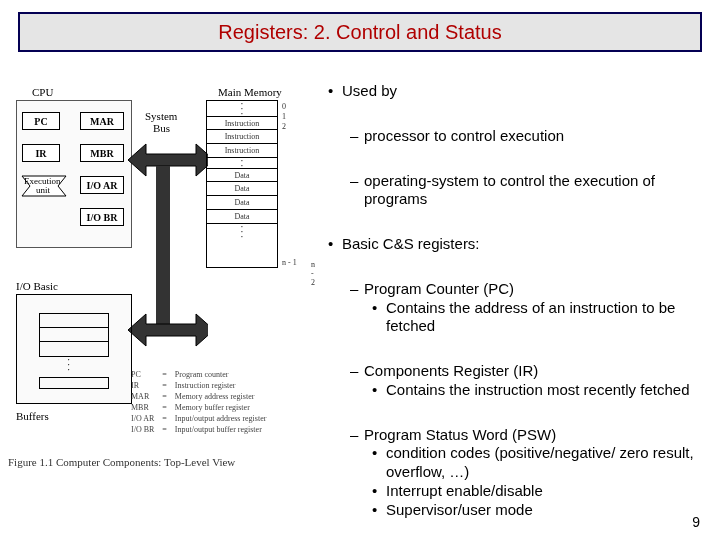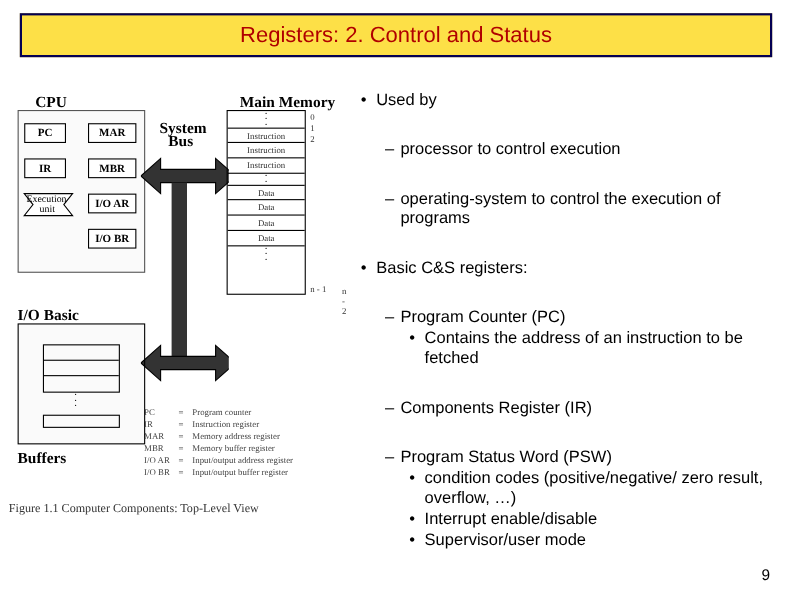--- a/index.html
+++ b/index.html
@@ -1,20 +1,20 @@
 <!DOCTYPE html>
 <html><head>
 <meta charset="utf-8">
 <style>
   * { margin: 0; padding: 0; box-sizing: border-box; }
   body { width: 720px; height: 540px; background: #fff; font-family: "Comic Sans MS", "Trebuchet MS", sans-serif; position: relative; overflow: hidden; }
-  .titlebar { position: absolute; left: 18px; top: 12px; width: 684px; height: 40px; background: #fde047; border: 2px solid #040053; display: flex; align-items: center; justify-content: center; }
+  .titlebar { position: absolute; left: 18px; top: 12px; width: 684px; height: 40px; background: #e5e5e5; border: 2px solid #040053; display: flex; align-items: center; justify-content: center; }
   .titlebar-text { font-size: 20px; color: #b00000; }
   .figure { position: absolute; left: 8px; top: 88px; width: 310px; height: 440px; }
-  .fig-label { font-family: "Times New Roman", serif; font-weight: bold; font-size: 14px; position: absolute; }
+  .fig-label { font-family: "Times New Roman", serif; font-weight: normal; font-size: 11px; position: absolute; }
   .fig-label.small { font-size: 9px; font-weight: normal; }
   .fig-box { position: absolute; border: 1px solid #000; background: #fff; display: flex; align-items: center; justify-content: center; font-family: "Times New Roman", serif; font-weight: bold; font-size: 10px; }
   .fig-outline { position: absolute; border: 1px solid #000; }
   .mem-row { border-bottom: 1px solid #000; height: 14px; display: flex; align-items: center; justify-content: center; font-family: "Times New Roman", serif; font-size: 8px; color: #333; }
   .mem-idx { font-family: "Times New Roman", serif; font-size: 8px; color: #333; }
   .dots { font-family: serif; font-size: 10px; line-height: 5px; }
   .content { position: absolute; left: 324px; top: 78px; width: 396px; font-size: 15px; color: #000; line-height: 1.25; }
   .b1 { margin: 4px 0 4px 4px; padding-left: 14px; position: relative; }
   .b1::before { content: "•"; position: absolute; left: 0; top: 0; color: #000; }
   .b2 { margin-left: 26px; padding-left: 14px; position: relative; margin-top: 26px; }
@@ -37,20 +37,21 @@
 
 <div class="content">
   <div class="b1"><span>Used by</span></div>
   <div class="b2"><span>processor to control execution</span></div>
   <div class="b2"><span>operating-system to control the execution of programs</span></div>
   <div class="gap"></div>
   <div class="b1"><span>Basic C&amp;S registers:</span></div>
   <div class="b2"><span>Program Counter (PC)</span></div>
   <div class="b3"><span>Contains the address of an instruction to be fetched</span></div>
   <div class="b2"><span>Components Register (IR)</span></div>
+  <div class="b3"><span>Contains the instruction most recently fetched</span></div>
   <div class="b2"><span>Program Status Word (PSW)</span></div>
   <div class="b3"><span>condition codes (positive/negative/ zero  result, overflow, …)</span></div>
   <div class="b3"><span>Interrupt enable/disable</span></div>
   <div class="b3"><span>Supervisor/user mode</span></div>
 </div>
 
 <div class="pagenum">9</div>
 
 <div class="figure">
 

